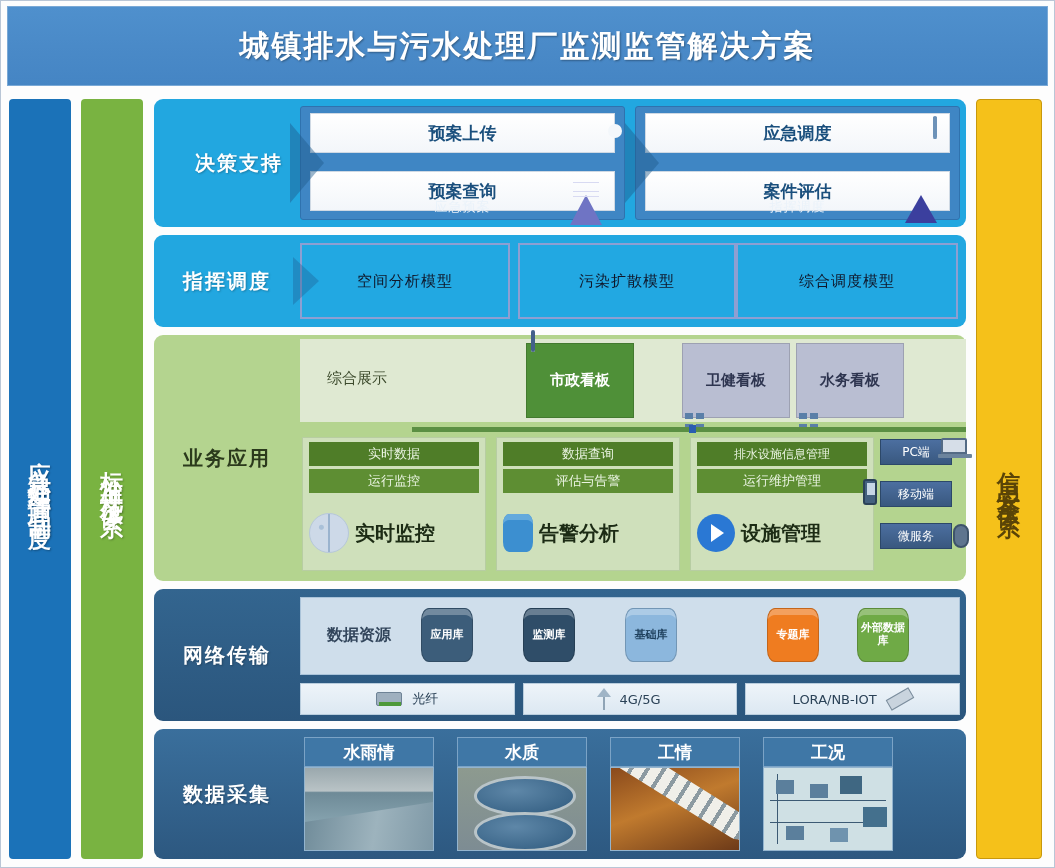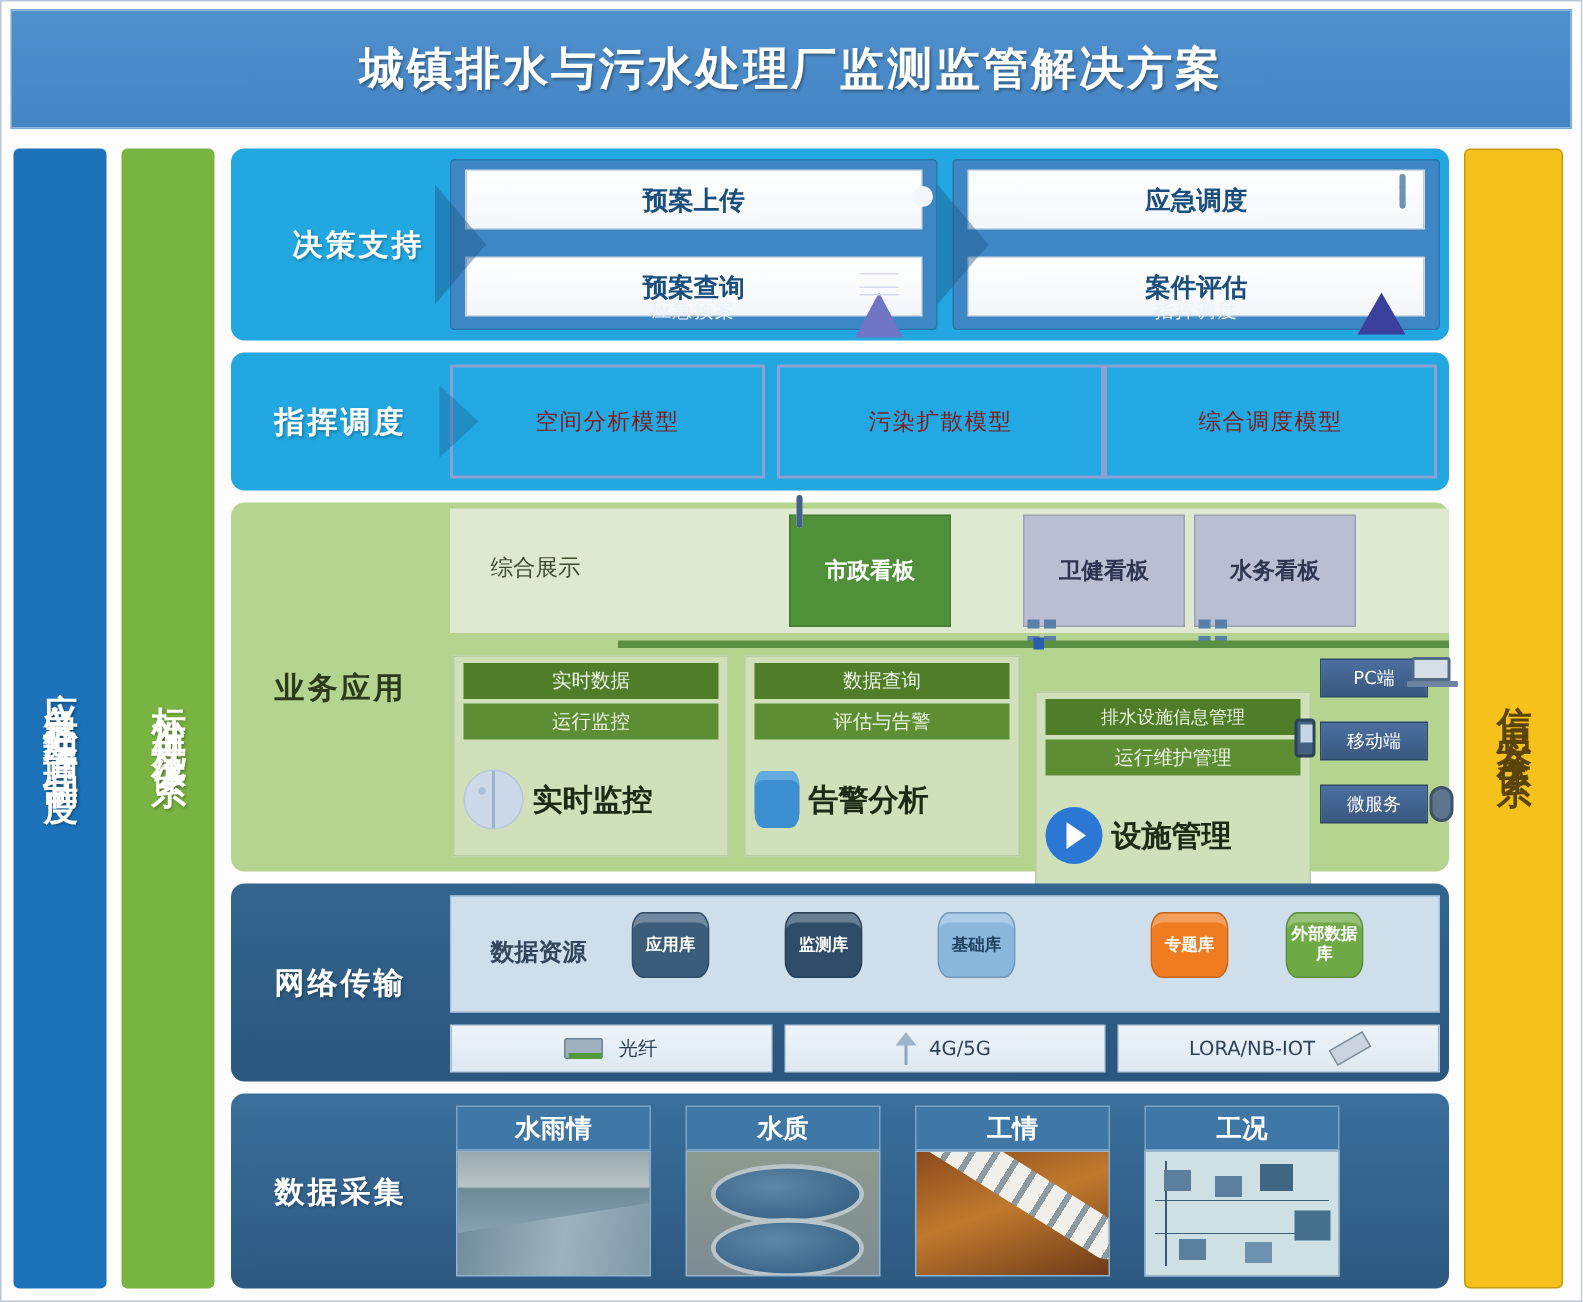--- a/index.html
+++ b/index.html
@@ -133,21 +133,21 @@
   #band-model {
     left: 0; top: 136px; width: 812px; height: 92px;
     background: #22a7e0;
   }
   #band-model .band-label { width: 146px; height: 92px; color: #fff; }
   .model-card {
     position: absolute; top: 8px; height: 76px;
     background: #22a8e2;
     border: 2px solid #8e9fd2;
     display: flex; align-items: center; justify-content: center;
-    color: #7f1d1d; font-size: 15px; letter-spacing: 1px;
+    color: #0f172a; font-size: 15px; letter-spacing: 1px;
   }
   #mc1 { left: 146px; width: 210px; }
   #mc2 { left: 364px; width: 218px; }
   #mc3 { left: 582px; width: 222px; }
   .mdl-chev {
     position:absolute; top: 22px; left: 139px; z-index: 4;
     border-top: 24px solid transparent;
     border-bottom: 24px solid transparent;
     border-left: 26px solid rgba(30,90,140,.35);
   }
@@ -194,21 +194,21 @@
   }
   .divider-green .dot{position:absolute;left:50%;top:-2px;width:7px;height:8px;background:#2a5db0;}
 
   .biz-col {
     position:absolute; top: 102px; width: 184px; height: 134px;
     background: #cfe0bb;
     border:1px solid #b7cda2;
   }
   #bcol1 { left: 2px; }
   #bcol2 { left: 196px; }
-  #bcol3 { left: 390px; margin-top: 24px; }
+  #bcol3 { left: 390px; }
   .biz-chip {
     position:absolute; left:6px; width: 170px; height: 24px;
     background: #4f7d28;
     color:#eaf4e2; font-size: 13px;
     display:flex;align-items:center;justify-content:center;
   }
   .biz-chip.c1 { top: 4px; }
   .biz-chip.c2 { top: 31px; background:#5e8e33; }
   .biz-big {
     position:absolute; left: 6px; top: 64px; width: 172px; height: 62px;
@@ -255,21 +255,21 @@
   .net-res {
     position: absolute; left: 146px; top: 8px; width: 660px; height: 78px;
     background: #cfdeeb;
     border:1px solid #aac3d9;
   }
   .net-res .res-lbl {
     position:absolute; left: 8px; top: 27px; width: 100px; text-align:center;
     font-size:16px; color:#33465c; font-weight:bold;
   }
   .db {
-    position:absolute; top: 10px; width: 52px; height: 44px;
+    position:absolute; top: 10px; width: 52px; height: 54px;
     border-radius: 8px / 12px;
     display:flex;align-items:center;justify-content:center;text-align:center;
     color:#ffffff; font-size:11px; line-height:1.15; font-weight:bold;
     box-shadow: inset 0 9px 0 -3px rgba(255,255,255,.28);
     border:1px solid rgba(0,0,0,.18);
   }
   #db1 { left: 120px; background:#3c5d7a; }
   #db2 { left: 222px; background:#2f4d68; }
   #db3 { left: 324px; background:#8cb7dd; color:#20425f; }
   #db4 { left: 446px; background:#ef7c20;margin-left:20px; }

